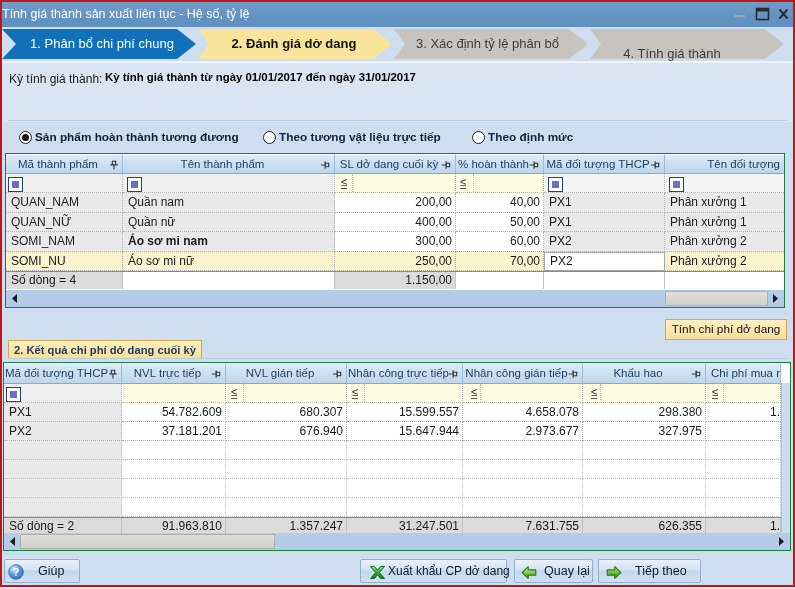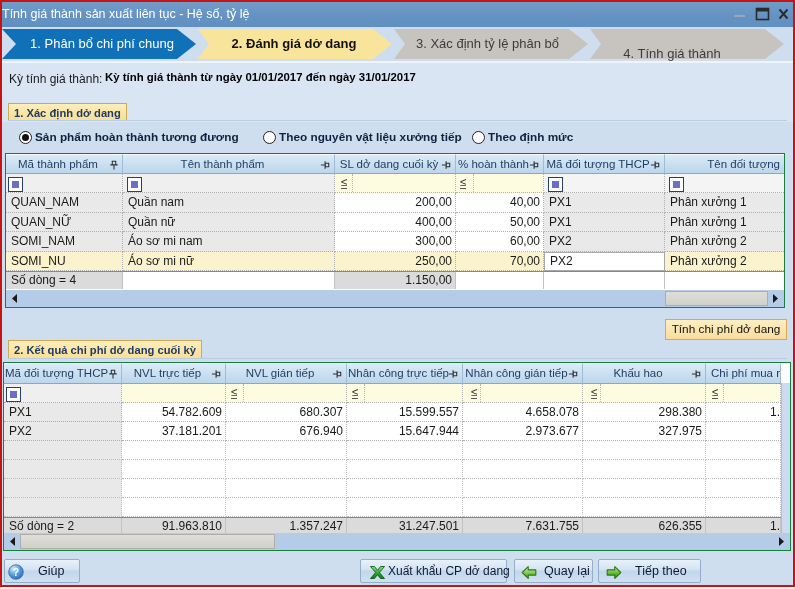--- a/index.html
+++ b/index.html
@@ -71,27 +71,26 @@
 <div class="wiztxt" style="left:212px;width:160px;color:#111;font-weight:bold;">2. Đánh giá dở dang</div>
 <div class="wiztxt" style="left:398px;width:175px;color:#3c3c3c;">3. Xác định tỷ lệ phân bổ</div>
 <div class="wiztxt" style="left:590px;width:160px;color:#3c3c3c;margin-top:10px;">4. Tính giá thành</div>
 <div class="abs" style="left:0;top:59px;width:791px;height:2px;background:#eef4fa;"></div>
 <div class="abs" style="left:0;top:61px;width:791px;height:59px;background:#d9e5f3;"></div>
 
 <div class="abs" style="left:7px;top:70px;font-size:12px;color:#1a1a1a;">Kỳ tính giá thành:</div>
 <div class="abs" style="left:103px;top:69px;font-size:11.4px;font-weight:bold;color:#000;">Kỳ tính giá thành từ ngày 01/01/2017 đến ngày 31/01/2017</div>
 </div>
 
-<div class="gtab" style="left:8px;top:103px;height:18px;white-space:nowrap;">1. Xác định dở dang</div>
 <div class="abs" style="left:8px;top:120px;width:779px;height:1px;background:#b9cde1;"></div>
 
 <div class="radio on" style="left:19px;top:131px;"></div>
 <div class="rlab" style="left:35px;top:130px;">Sản phẩm hoàn thành tương đương</div>
 <div class="radio" style="left:263px;top:131px;"></div>
-<div class="rlab" style="left:279px;top:130px;">Theo nguyên vật liệu xưởng tiếp</div>
+<div class="rlab" style="left:279px;top:130px;">Theo tương vật liệu trực tiếp</div>
 <div class="radio" style="left:472px;top:131px;"></div>
 <div class="rlab" style="left:488px;top:130px;">Theo định mức</div>
 
 <div id="grid1" class="grid" style="left:5px;top:153px;width:780px;height:155px;">
  <div class="row hrow" style="height:20px;">
   <div class="c" style="width:117px;">Mã thành phẩm<svg class="pinv" width="10" height="11" viewBox="0 0 10 11">
             <path d="M3.3 1.3 h3.4 v3.4 h-3.4 Z M1.3 4.9 h7.4 M5 4.9 v4.6" stroke="#333" stroke-width="1.1" fill="none"></path>
           </svg></div>
   <div class="c" style="width:212px;">Tên thành phẩm<svg class="pinh" width="11" height="10" viewBox="0 0 11 10">
             <g transform="rotate(90 5 5)">
@@ -134,21 +133,21 @@
  <div class="row drow" style="height:19.5px;">
   <div class="c gray txt" style="width:117px;">QUAN_NỮ</div>
   <div class="c gray txt" style="width:212px;">Quần nữ</div>
   <div class="c white num" style="width:121px;">400,00</div>
   <div class="c white num" style="width:88px;">50,00</div>
   <div class="c gray txt" style="width:121px;">PX1</div>
   <div class="c gray txt" style="width:119px;border-right:none;">Phân xưởng 1</div>
  </div>
  <div class="row drow" style="height:19.5px;">
   <div class="c gray txt" style="width:117px;">SOMI_NAM</div>
-  <div class="c gray txt" style="width:212px;">Áo sơ mi nam</div>
+  <div class="c gray txt" style="width:212px;font-weight:bold;">Áo sơ mi nam</div>
   <div class="c white num" style="width:121px;">300,00</div>
   <div class="c white num" style="width:88px;">60,00</div>
   <div class="c gray txt" style="width:121px;">PX2</div>
   <div class="c gray txt" style="width:119px;border-right:none;">Phân xưởng 2</div>
  </div>
  <div class="row drow" style="height:19.5px;">
   <div class="c sel txt" style="width:117px;">SOMI_NU</div>
   <div class="c sel txt" style="width:212px;">Áo sơ mi nữ</div>
   <div class="c sel num" style="width:121px;">250,00</div>
   <div class="c sel num" style="width:88px;">70,00</div>

